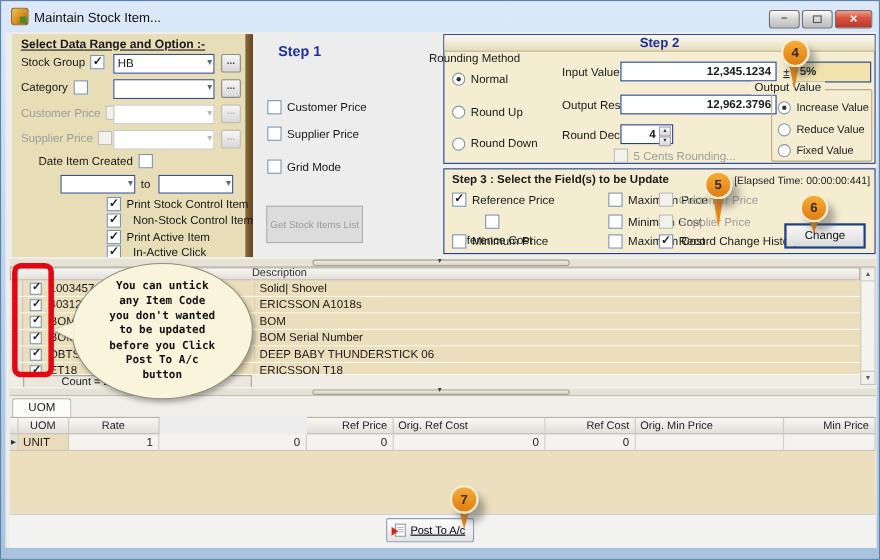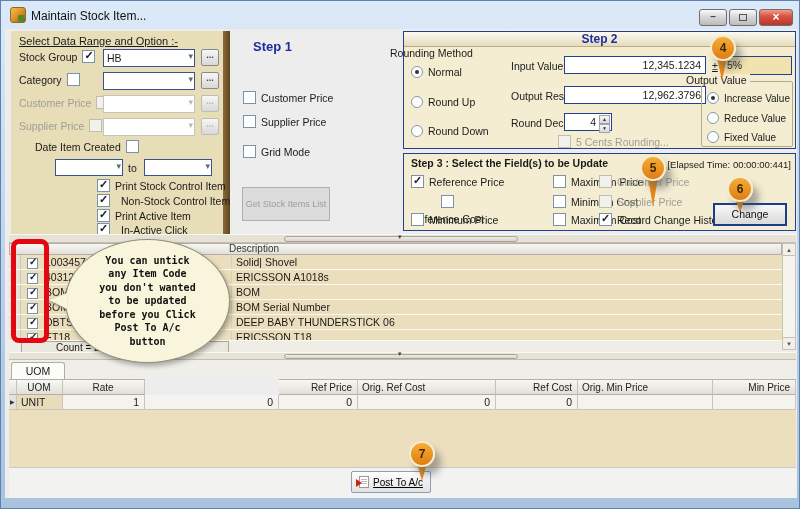--- a/index.html
+++ b/index.html
@@ -19,21 +19,21 @@
        font-size:10px;line-height:14px;font-weight:bold;}
   .winbtn.close{background:linear-gradient(#f0a088,#d95545 40%,#b8362a);color:#fff;font-size:12px;line-height:15px;}
   .glyph-box{display:inline-block;width:8px;height:7px;border:1px solid #555;margin-top:4px;}
   
   .client{position:absolute;left:4px;top:28px;width:792px;height:469px;background:#ededed;}
   
   .tanpanel{position:absolute;left:10px;top:30px;width:212px;height:203px;background:#e7ddb7;}
   .tanshadow{position:absolute;left:222px;top:30px;width:7px;height:203px;background:linear-gradient(90deg,#8a6a3a,#5f451f);}
   .lbl{font-size:10.5px;color:#1a1a1a;white-space:nowrap;}
   .lbl.dis{color:#9e9e98;}
-  .h1{font-weight:normal;font-size:11px;text-decoration:underline;}
+  .h1{font-weight:bold;font-size:11px;text-decoration:underline;}
   
   .cb{display:inline-block;width:13px;height:13px;background:#fff;border:1px solid #7a93ad;
       position:relative;vertical-align:middle;flex:none;}
   .cb.checked::after{content:"\2713";position:absolute;left:1px;top:-2px;font-size:11px;font-weight:bold;color:#222;}
   .cb.dis{background:#f2f1ec;border-color:#bdbdb4;}
   .cb.small{width:11px;height:11px;}
   .cb.small.checked::after{font-size:10px;top:-3px;}
   .radio{display:inline-block;width:12px;height:12px;border-radius:50%;background:#fff;border:1px solid #8597a8;position:relative;vertical-align:middle;flex:none;}
   .radio.sel::after{content:"";position:absolute;left:3px;top:3px;width:4px;height:4px;border-radius:50%;background:#333;}
   .row{position:absolute;display:flex;align-items:center;gap:5px;}
@@ -43,21 +43,21 @@
   .combo.dis .chev{color:#b8b8b0;}
   .dots{position:absolute;width:18px;height:17px;border:1px solid #8a8a8a;border-radius:2px;
         background:linear-gradient(#f6f6f6,#d8d8d8);text-align:center;font-size:9px;line-height:11px;font-weight:bold;color:#444;}
   .dots.dis{color:#b5b5b0;border-color:#bdbdb8;}
   .step-title{font-weight:bold;font-size:13px;color:#1c2f9c;}
   .graybtn{position:absolute;background:#dcdcdc;border:1px solid #b0b0b0;color:#9b9b9b;
         font-size:9px;text-align:center;white-space:nowrap;padding-top:11px;}
   .bluepanel{position:absolute;background:#f4edd2;border:1px solid #23408f;}
   .phead{position:absolute;left:0;top:0;right:0;height:15px;background:linear-gradient(#fcfaf0,#e5dcbc);
         border-bottom:1px solid #b8ad85;text-align:center;font-weight:bold;font-size:12px;color:#1c2f9c;line-height:15px;}
-  .fld{position:absolute;background:#fff;border:1px solid #23408f;font-size:10.5px;text-align:right;padding:2px 4px 0 0;}
+  .fld{position:absolute;background:#fff;border:1px solid #23408f;font-size:10.5px;text-align:right;padding:2px 4px 0 0;font-weight:bold;}
   .fld.hl{background:#f2e3ae;text-align:left;padding-left:4px;}
   .spin-arrows{position:absolute;right:1px;top:1px;width:11px;height:14px;display:flex;flex-direction:column;}
   .spin-arrows span{flex:1;font-size:5px;line-height:7px;text-align:center;color:#333;background:linear-gradient(#f8f8f8,#d8d8d8);border:1px solid #9aa4b4;}
   .groupbox{position:absolute;border:1px solid #b7ab84;border-radius:2px;}
   .legend{position:absolute;background:#f4edd2;padding:0 3px;font-size:10.5px;}
   .navybtn{position:absolute;border:2px solid #1a3e8c;background:linear-gradient(#f8f8f8,#dadada);
         text-align:center;font-size:10.5px;color:#111;padding-top:3px;}
   
   .split{position:absolute;height:9px;background:#e6e2d6;border-top:1px solid #f8f7f3;border-bottom:1px solid #c2beb2;}
   .split .thumb{position:absolute;left:275px;top:1px;width:234px;height:6px;background:linear-gradient(#efece4,#d9d5c8);

